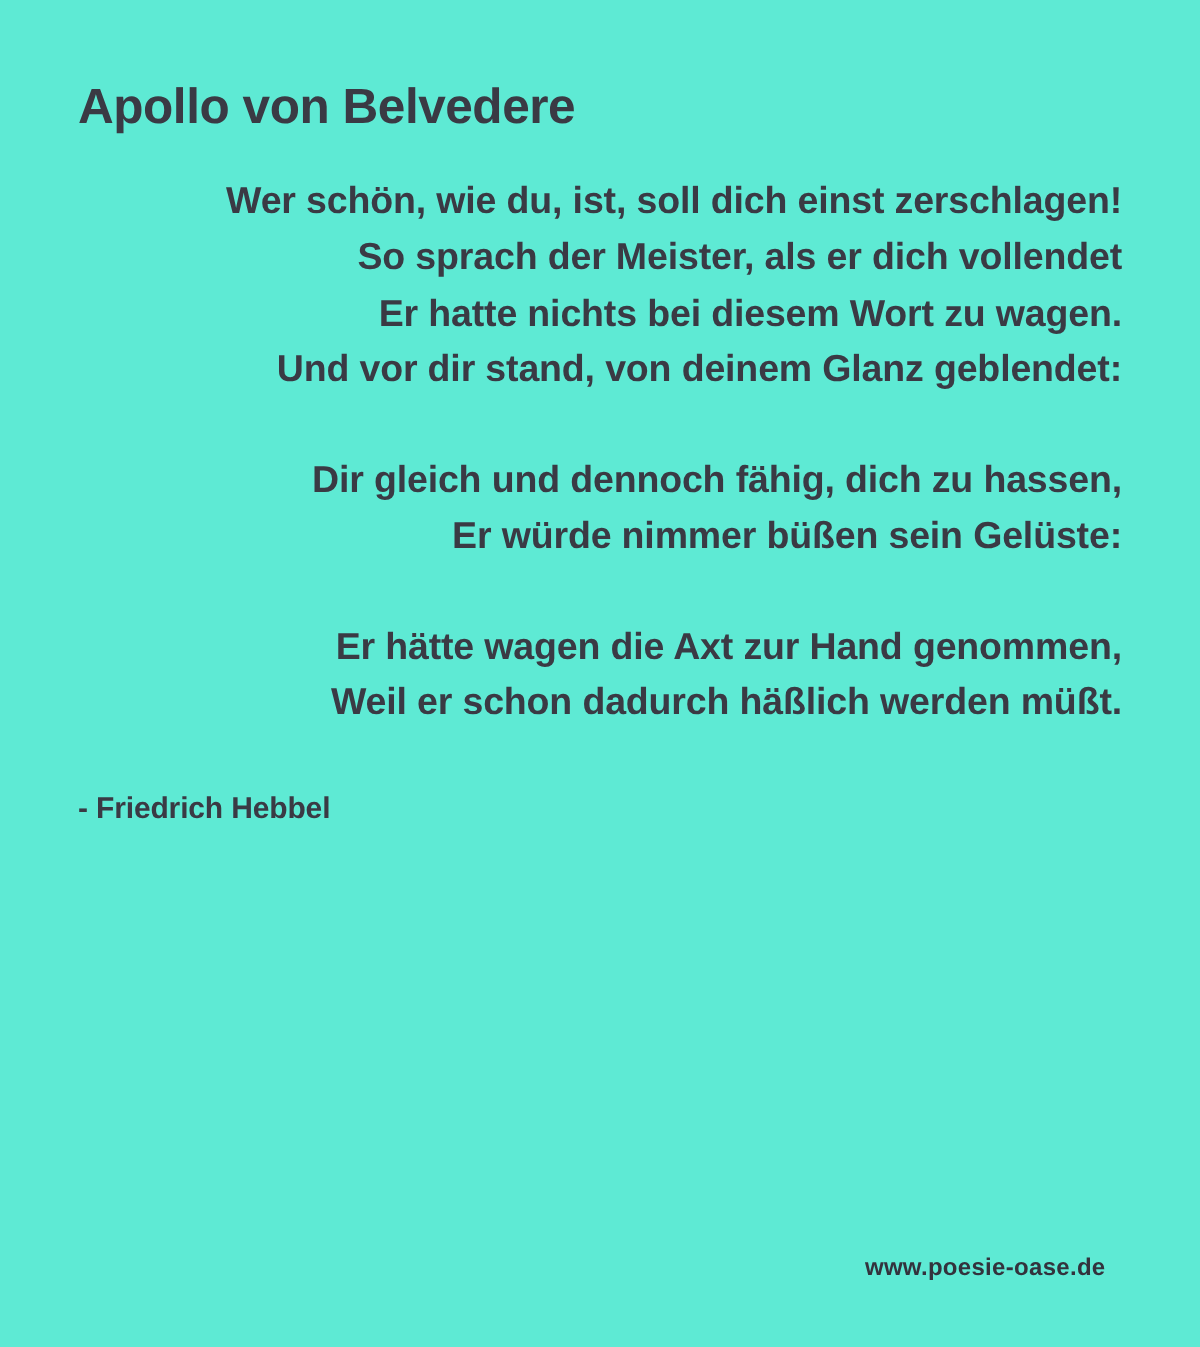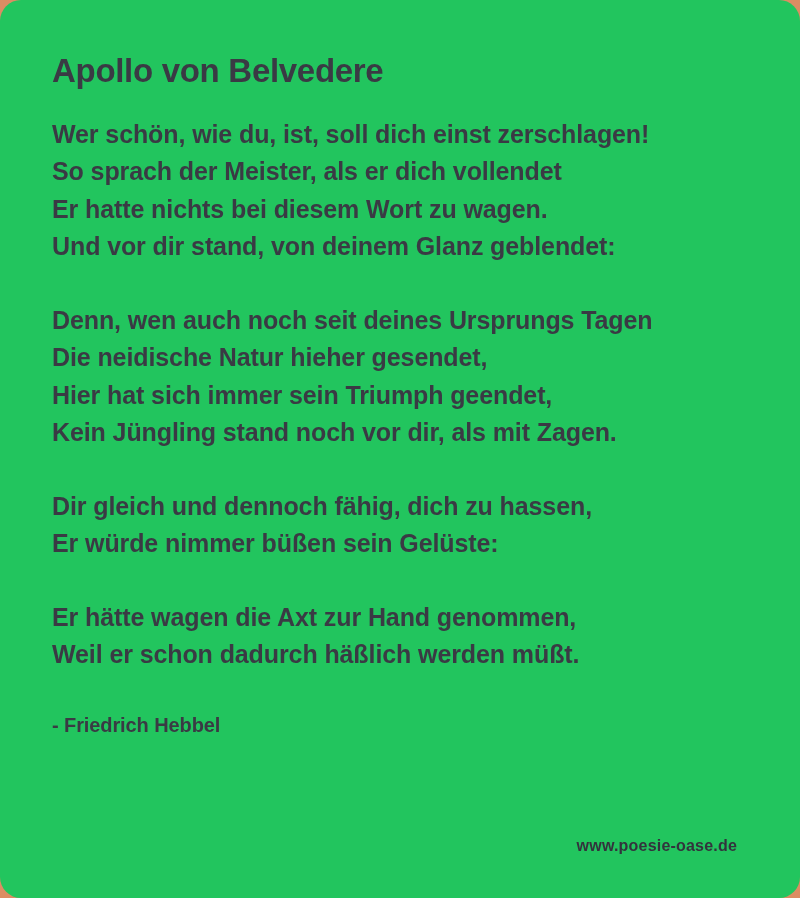--- a/index.html
+++ b/index.html
@@ -13,41 +13,41 @@
     overflow: hidden;
     font-family: "Liberation Sans", sans-serif;
     background: #dc8d63;
   }
 
   .poem-card {
     position: relative;
     box-sizing: border-box;
     width: 800px;
     height: 898px;
-    background: #22c55e;
+    background: #5eead4;
     padding: 52px 52px 0 52px;
-    border-radius: 21px;
   }
 
   .poem-title {
     margin: 0;
     padding: 0;
     font-size: 33px;
     font-weight: 700;
     line-height: 1.15;
     color: #3a3a44;
     letter-spacing: -0.3px;
   }
 
   .poem-body {
     margin-top: 26px;
   }
 
   .stanza {
     margin: 0 0 36px 0;
+    text-align: right;
   }
 
   .stanza:last-child {
     margin-bottom: 0;
   }
 
   .poem-line {
     font-size: 25px;
     font-weight: 700;
     line-height: 37.5px;
@@ -109,26 +109,20 @@
 
   <div class="poem-body">
 
     <div class="stanza">
       <div class="poem-line">Wer schön, wie du, ist, soll dich einst zerschlagen!</div>
       <div class="poem-line">So sprach der Meister, als er dich vollendet</div>
       <div class="poem-line">Er hatte nichts bei diesem Wort zu wagen.</div>
       <div class="poem-line">Und vor dir stand, von deinem Glanz geblendet:</div>
     </div>
 
-    <div class="stanza">
-      <div class="poem-line">Denn, wen auch noch seit deines Ursprungs Tagen</div>
-      <div class="poem-line">Die neidische Natur hieher gesendet,</div>
-      <div class="poem-line">Hier hat sich immer sein Triumph geendet,</div>
-      <div class="poem-line">Kein Jüngling stand noch vor dir, als mit Zagen.</div>
-    </div>
 
     <div class="stanza">
       <div class="poem-line">Dir gleich und dennoch fähig, dich zu hassen,</div>
       <div class="poem-line">Er würde nimmer büßen sein Gelüste:</div>
     </div>
 
     <div class="stanza">
       <div class="poem-line">Er hätte wagen die Axt zur Hand genommen,</div>
       <div class="poem-line">Weil er schon dadurch häßlich werden müßt.</div>
     </div>

